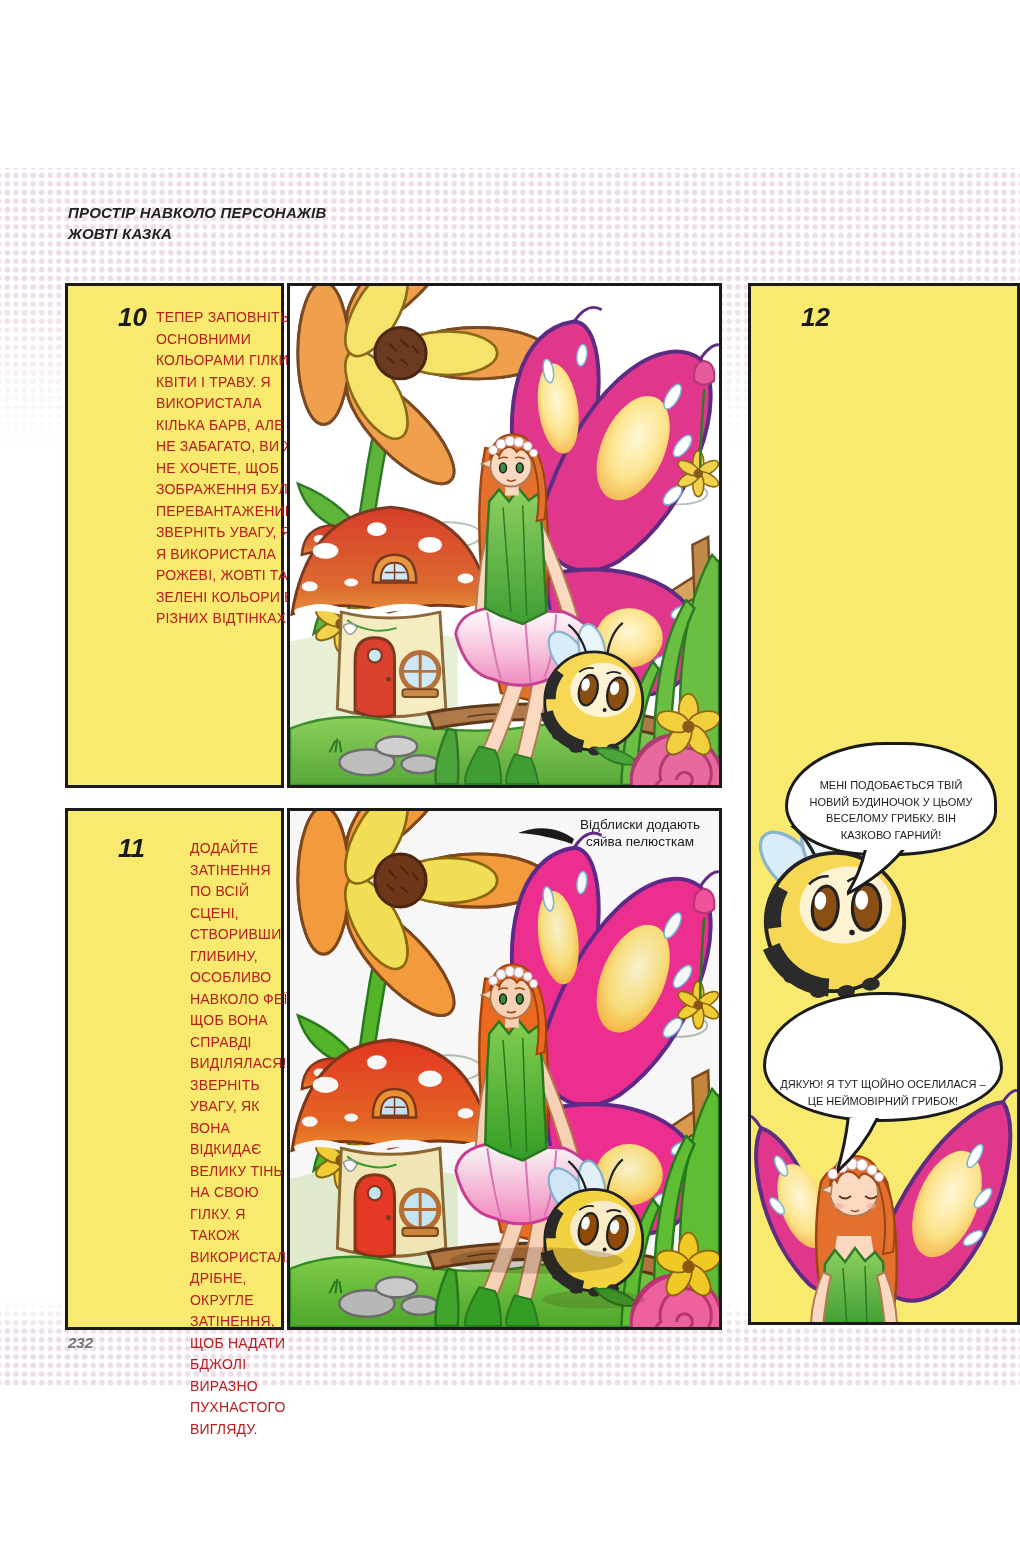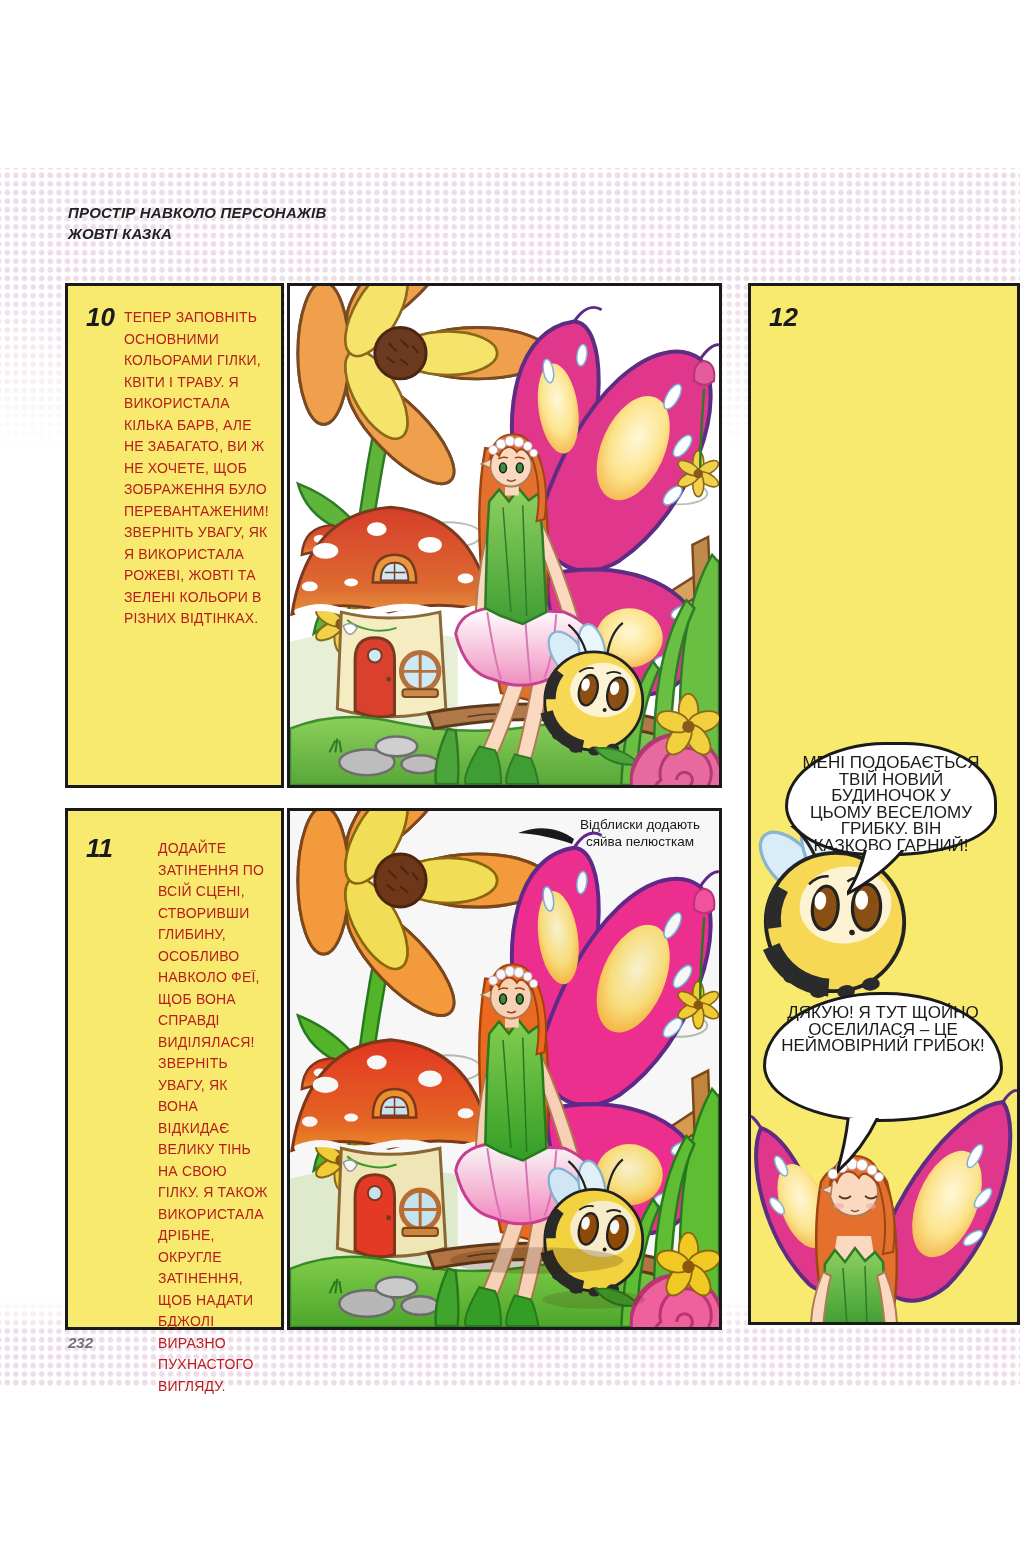--- a/index.html
+++ b/index.html
@@ -19,39 +19,39 @@
     mask-image:linear-gradient(to bottom,#000 0%,#000 38%,transparent 94%); }
   .dots-bottom { top:1298px; height:90px;
     -webkit-mask-image:linear-gradient(to top,#000 0%,#000 60%,transparent 100%);
     mask-image:linear-gradient(to top,#000 0%,#000 60%,transparent 100%); }
   .header { position:absolute; left:68px; top:202px; z-index:2;
     font-style:italic; font-weight:bold; font-size:15px; line-height:21px;
     color:#222; letter-spacing:.2px; }
   .page-number { position:absolute; left:68px; top:1334px; z-index:2;
     font-style:italic; font-weight:bold; font-size:15px; color:#737373; }
   .panel { position:absolute; border:3px solid #1a1a1a; z-index:3; }
-  .yellow { background:#f7ea6f; }
+  .yellow { background:#f7ea6f;padding-left:32px; }
   .white { background:#f9a8d4; }
   .tp1 { left:65px;  top:283px; width:219px; height:505px; }
   .ap1 { left:287px; top:283px; width:435px; height:505px; }
   .tp2 { left:65px;  top:808px; width:219px; height:522px; }
   .ap2 { left:287px; top:808px; width:435px; height:522px; }
   .rp  { left:748px; top:283px; width:272px; height:1042px; overflow:hidden; }
   .step { display:flex; padding:18px 10px 0 18px; }
   .step-num { font-style:italic; font-weight:800; font-size:26px; line-height:26px;
     margin-right:9px; color:#1a1a1a; flex:0 0 auto; }
   .step-text { font-size:14px; line-height:21.5px; font-weight:500;
     letter-spacing:.2px; color:#b91c1c; padding-top:3px; max-width:158px; }
   .art { position:absolute; left:0; top:0; width:100%; height:100%; }
   .annotation { position:absolute; right:6px; top:5px; width:146px; z-index:5;
     font-size:13.5px; line-height:17px; text-align:center; color:#1a1a1a; font-weight:500; }
   .anno-arrow { position:absolute; left:228px; top:12px; z-index:5; }
   .bubble { position:absolute; background:#fff; border:3px solid #1a1a1a; z-index:4;
-    display:flex; align-items:flex-start; justify-content:center; text-align:center;
-    font-size:17px; line-height:16.5px; font-weight:500; color:#1a1a1a; padding:10px 12px; }
+    display:flex; align-items:flex-end; justify-content:center; text-align:center;
+    font-size:11px; line-height:16.5px; font-weight:500; color:#1a1a1a; padding:10px 12px; }
   .bubble-bee { left:34px; top:456px; width:212px; height:114px;
     border-radius:52% 48% 55% 45% / 62% 58% 42% 48%; }
   .bubble-fairy { left:12px; top:706px; width:240px; height:130px;
     border-radius:50% 50% 52% 48% / 58% 60% 42% 44%; }
   .tail { position:absolute; z-index:5; overflow:hidden; }
   .rp-bee { position:absolute; left:-6px; top:540px; width:210px; height:190px; z-index:3; }
   .rp-fairy { position:absolute; left:0px; top:800px; width:266px; height:240px; z-index:2; }
   .defs-holder { position:absolute; width:0; height:0; overflow:hidden; }
 </style>
 </head>

